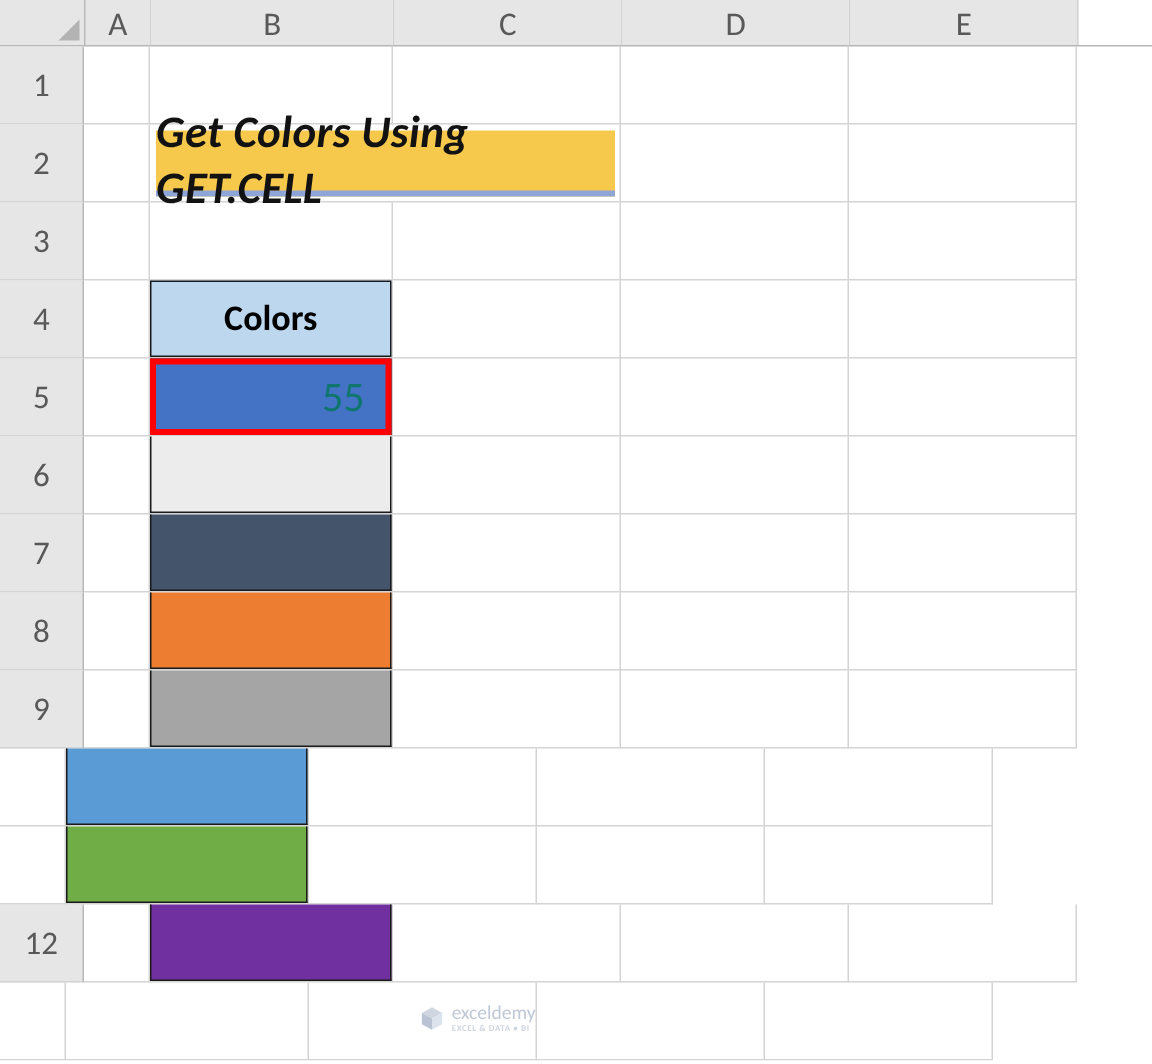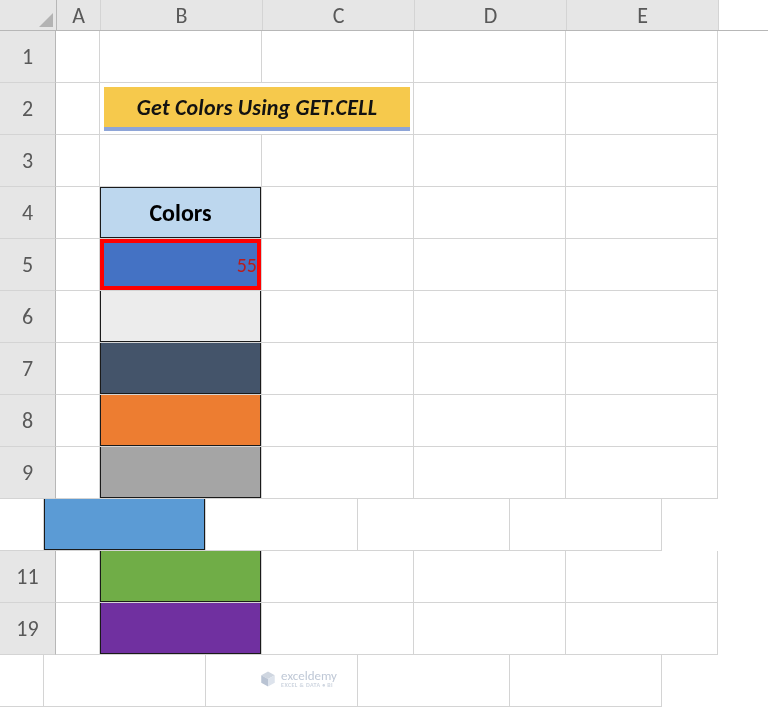--- a/index.html
+++ b/index.html
@@ -86,21 +86,21 @@
     .title-banner {
       background: #f6c94c;
       border-bottom: 4px solid #8ea5d8;
       height: 100%;
       box-sizing: border-box;
       display: flex;
       align-items: center;
       justify-content: center;
       color: #121212;
       font-weight: 700;
-      font-size: 22px;
+      font-size: 30px;
       font-style: italic;
       font-family: Calibri, "Segoe UI", Arial, sans-serif;
       letter-spacing: .2px;
     }
 
     
     .tbl-header {
       position: absolute; inset: 0;
       background: #bdd7ee;
       border: 1px solid #1a1a1a;
@@ -126,28 +126,29 @@
     .sw-green   { background: #70ad47; }
     .sw-purple  { background: #7030a0; }
 
     .sel-highlight {
       position: absolute; inset: 0;
       border: 4px solid #ff0000;
       box-sizing: border-box;
       display: flex;
       align-items: center;
       justify-content: flex-end;
-      color: #b91c1c;
-      font-size: 20px;
+      padding-right: 14px;
+      color: #0f766e;
+      font-size: 28px;
       font-family: Calibri, Arial, sans-serif;
     }
 
     .watermark {
       position: absolute;
-      right: 20px;
+      right: 0;
       top: 14px;
       display: flex;
       align-items: center;
       gap: 4px;
       color: #bfc8d6;
       font-size: 13px;
     }
     .watermark .sub {
       font-size: 6px;
       letter-spacing: .4px;
@@ -276,32 +277,31 @@
   <div class="cell cA"></div>
   <div class="cell cB">
     <div class="color-swatch sw-skyblue"></div>
   </div>
   <div class="cell cC"></div>
   <div class="cell cD"></div>
   <div class="cell cE"></div>
 </div>
 
 <div class="grid-row">
-  <div class="row-head">11</div>
   <div class="cell cA"></div>
   <div class="cell cB">
     <div class="color-swatch sw-green"></div>
   </div>
   <div class="cell cC"></div>
   <div class="cell cD"></div>
   <div class="cell cE"></div>
 </div>
 
 <div class="grid-row">
-  <div class="row-head">19</div>
+  <div class="row-head">12</div>
   <div class="cell cA"></div>
   <div class="cell cB">
     <div class="color-swatch sw-purple"></div>
   </div>
   <div class="cell cC"></div>
   <div class="cell cD"></div>
   <div class="cell cE"></div>
 </div>
 
 <div class="grid-row">

